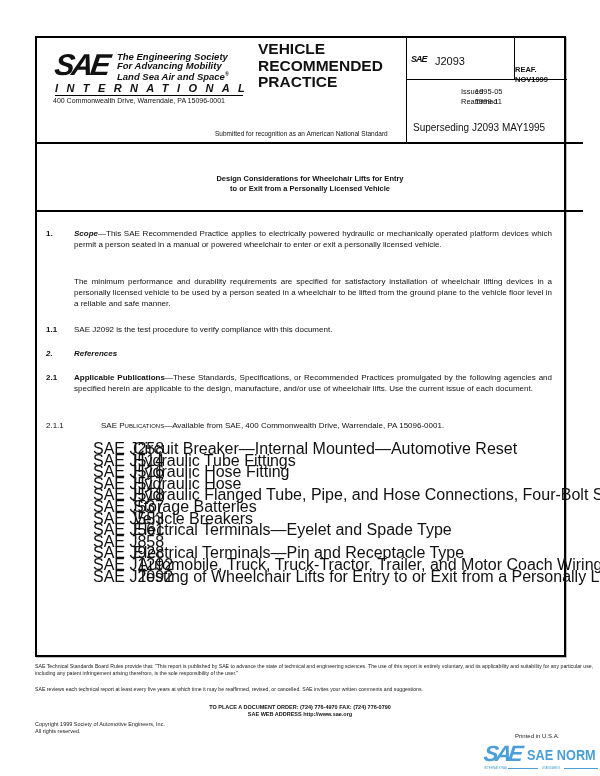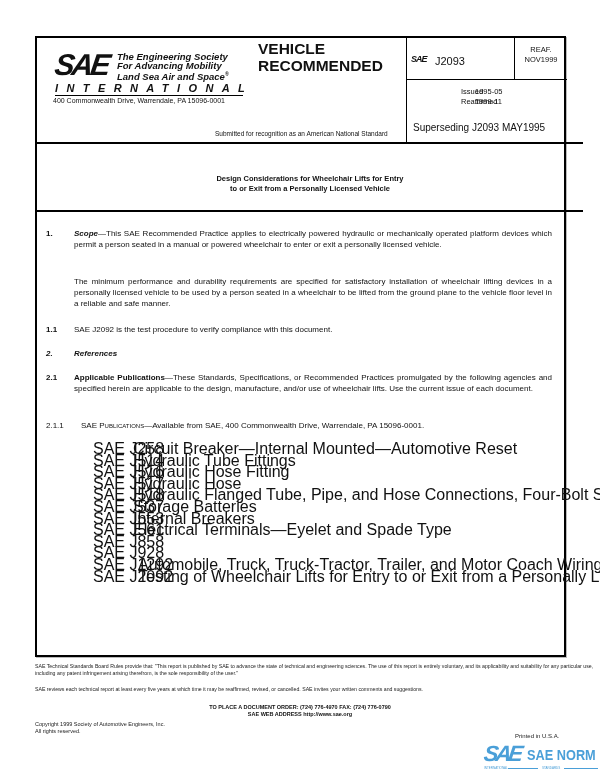--- a/index.html
+++ b/index.html
@@ -18,36 +18,36 @@
   .addr { position: absolute; left: -2px; top: 47px; font-size: 7px; line-height: 8px; white-space: nowrap; }
 
   .doc-type { position: absolute; left: 221px; top: 3px; font-size: 15.5px; font-weight: bold; line-height: 16.5px; }
   .doc-type div { white-space: nowrap; }
   .submitted { position: absolute; left: 178px; top: 92px; font-size: 6.5px; white-space: nowrap; }
 
   .hdr-right { position: absolute; left: 369px; top: 0; width: 160px; height: 105px; border-left: 1px solid #000; }
   .num-cell { position: absolute; left: 0; top: 0; width: 108px; height: 42px; border-right: 1px solid #000; border-bottom: 1px solid #000; }
   .num-sae { position: absolute; left: 4px; top: 16px; font-weight: bold; font-style: italic; font-size: 9px; letter-spacing: -1px; }
   .num-val { position: absolute; left: 28px; top: 17px; font-size: 11px; }
-  .reaf-cell { position: absolute; left: 108px; top: 0; width: 52px; height: 42px; border-bottom: 1px solid #000; text-align: center; font-size: 7.5px; font-weight: normal; padding-top: 7px; line-height: 10px; }
+  .reaf-cell { position: absolute; left: 108px; top: 0; width: 52px; height: 42px; border-bottom: 1px solid #000; font-size: 7.5px; font-weight: bold; padding-top: 27px; line-height: 10px; }
   .dates { position: absolute; left: 6px; top: 49px; font-size: 7.5px; line-height: 10px; }
   .dates .row { display: flex; }
   .dates .lbl { width: 62px; padding-left: 48px; }
   .superseding { position: absolute; left: 6px; top: 84px; font-size: 10px; white-space: nowrap; }
 
   .title-box { position: absolute; left: 0; top: 104px; width: 546px; height: 70px; border-top: 2px solid #000; border-bottom: 2px solid #000; text-align: center; padding-top: 30px; font-size: 7.5px; font-weight: bold; line-height: 10px; }
 
   
   .body { position: absolute; left: 0; top: 174px; width: 527px; font-size: 8px; line-height: 11px; }
   .para { position: absolute; left: 0; width: 527px; }
   .sec-num { position: absolute; left: 9px; font-weight: bold; }
   .sec-text { position: absolute; left: 37px; width: 478px; text-align: justify; }
   .bi { font-weight: bold; font-style: italic; }
   .b { font-weight: bold; }
-  .sc { font-variant: small-caps; }
+  .sc { font-variant: small-caps; margin-left: 20px; }
   .ref-list { position: absolute; left: 56px; top: 405px; line-height: 11.6px; }
   .ref-row { display: flex; white-space: nowrap; }
   .ref-code { width: 40px; }
   .ref-code.wide { width: 45px; }
 
   
   .foot { position: absolute; left: 35px; font-size: 5.2px; line-height: 7px; width: 560px; color: #222; }
   .order { position: absolute; left: 0; width: 600px; text-align: center; font-size: 5.5px; font-weight: bold; line-height: 7px; }
   .copy { position: absolute; left: 35px; top: 721px; font-size: 5.5px; line-height: 7px; color: #222; }
   .printed { position: absolute; left: 515px; top: 733px; font-size: 6px; color: #222; }
@@ -71,20 +71,21 @@
         <div><span>Land Sea Air and Space</span><sup style="font-size:5px">®</sup></div>
       </div>
       <div class="intl">INTERNATIONAL</div>
       <div class="addr-line"></div>
       <div class="addr">400 Commonwealth Drive, Warrendale, PA 15096-0001</div>
     </div>
 
     <div class="doc-type">
       <div>VEHICLE</div>
       <div>RECOMMENDED</div>
+      <div>PRACTICE</div>
     </div>
     <div class="submitted">Submitted for recognition as an American National Standard</div>
   </div>
 
   <div class="hdr-right">
     <div class="num-cell">
       <span class="num-sae">SAE</span>
       <span class="num-val">J2093</span>
     </div>
     <div class="reaf-cell">
@@ -155,31 +156,32 @@
     <div class="ref-row">
         <span class="ref-code">SAE J518</span>
         <span>Hydraulic Flanged Tube, Pipe, and Hose Connections, Four-Bolt Split Flange Type</span>
       </div>
     <div class="ref-row">
         <span class="ref-code">SAE J537</span>
         <span>Storage Batteries</span>
       </div>
     <div class="ref-row">
         <span class="ref-code">SAE J553</span>
-        <span>Internal Breakers</span>
+        <span>Vehicle Breakers</span>
       </div>
     <div class="ref-row">
         <span class="ref-code">SAE J561</span>
         <span>Electrical Terminals—Eyelet and Spade Type</span>
       </div>
     <div class="ref-row">
         <span class="ref-code">SAE J858</span>
       </div>
     <div class="ref-row">
         <span class="ref-code">SAE J928</span>
+        <span>Electrical Terminals—Pin and Receptacle Type</span>
       </div>
     <div class="ref-row">
         <span class="ref-code wide">SAE J1292</span>
         <span>Automobile, Truck, Truck-Tractor, Trailer, and Motor Coach Wiring</span>
       </div>
     <div class="ref-row">
         <span class="ref-code wide">SAE J2092</span>
         <span>Testing of Wheelchair Lifts for Entry to or Exit from a Personally Licensed Vehicle</span>
       </div>
   </div>

